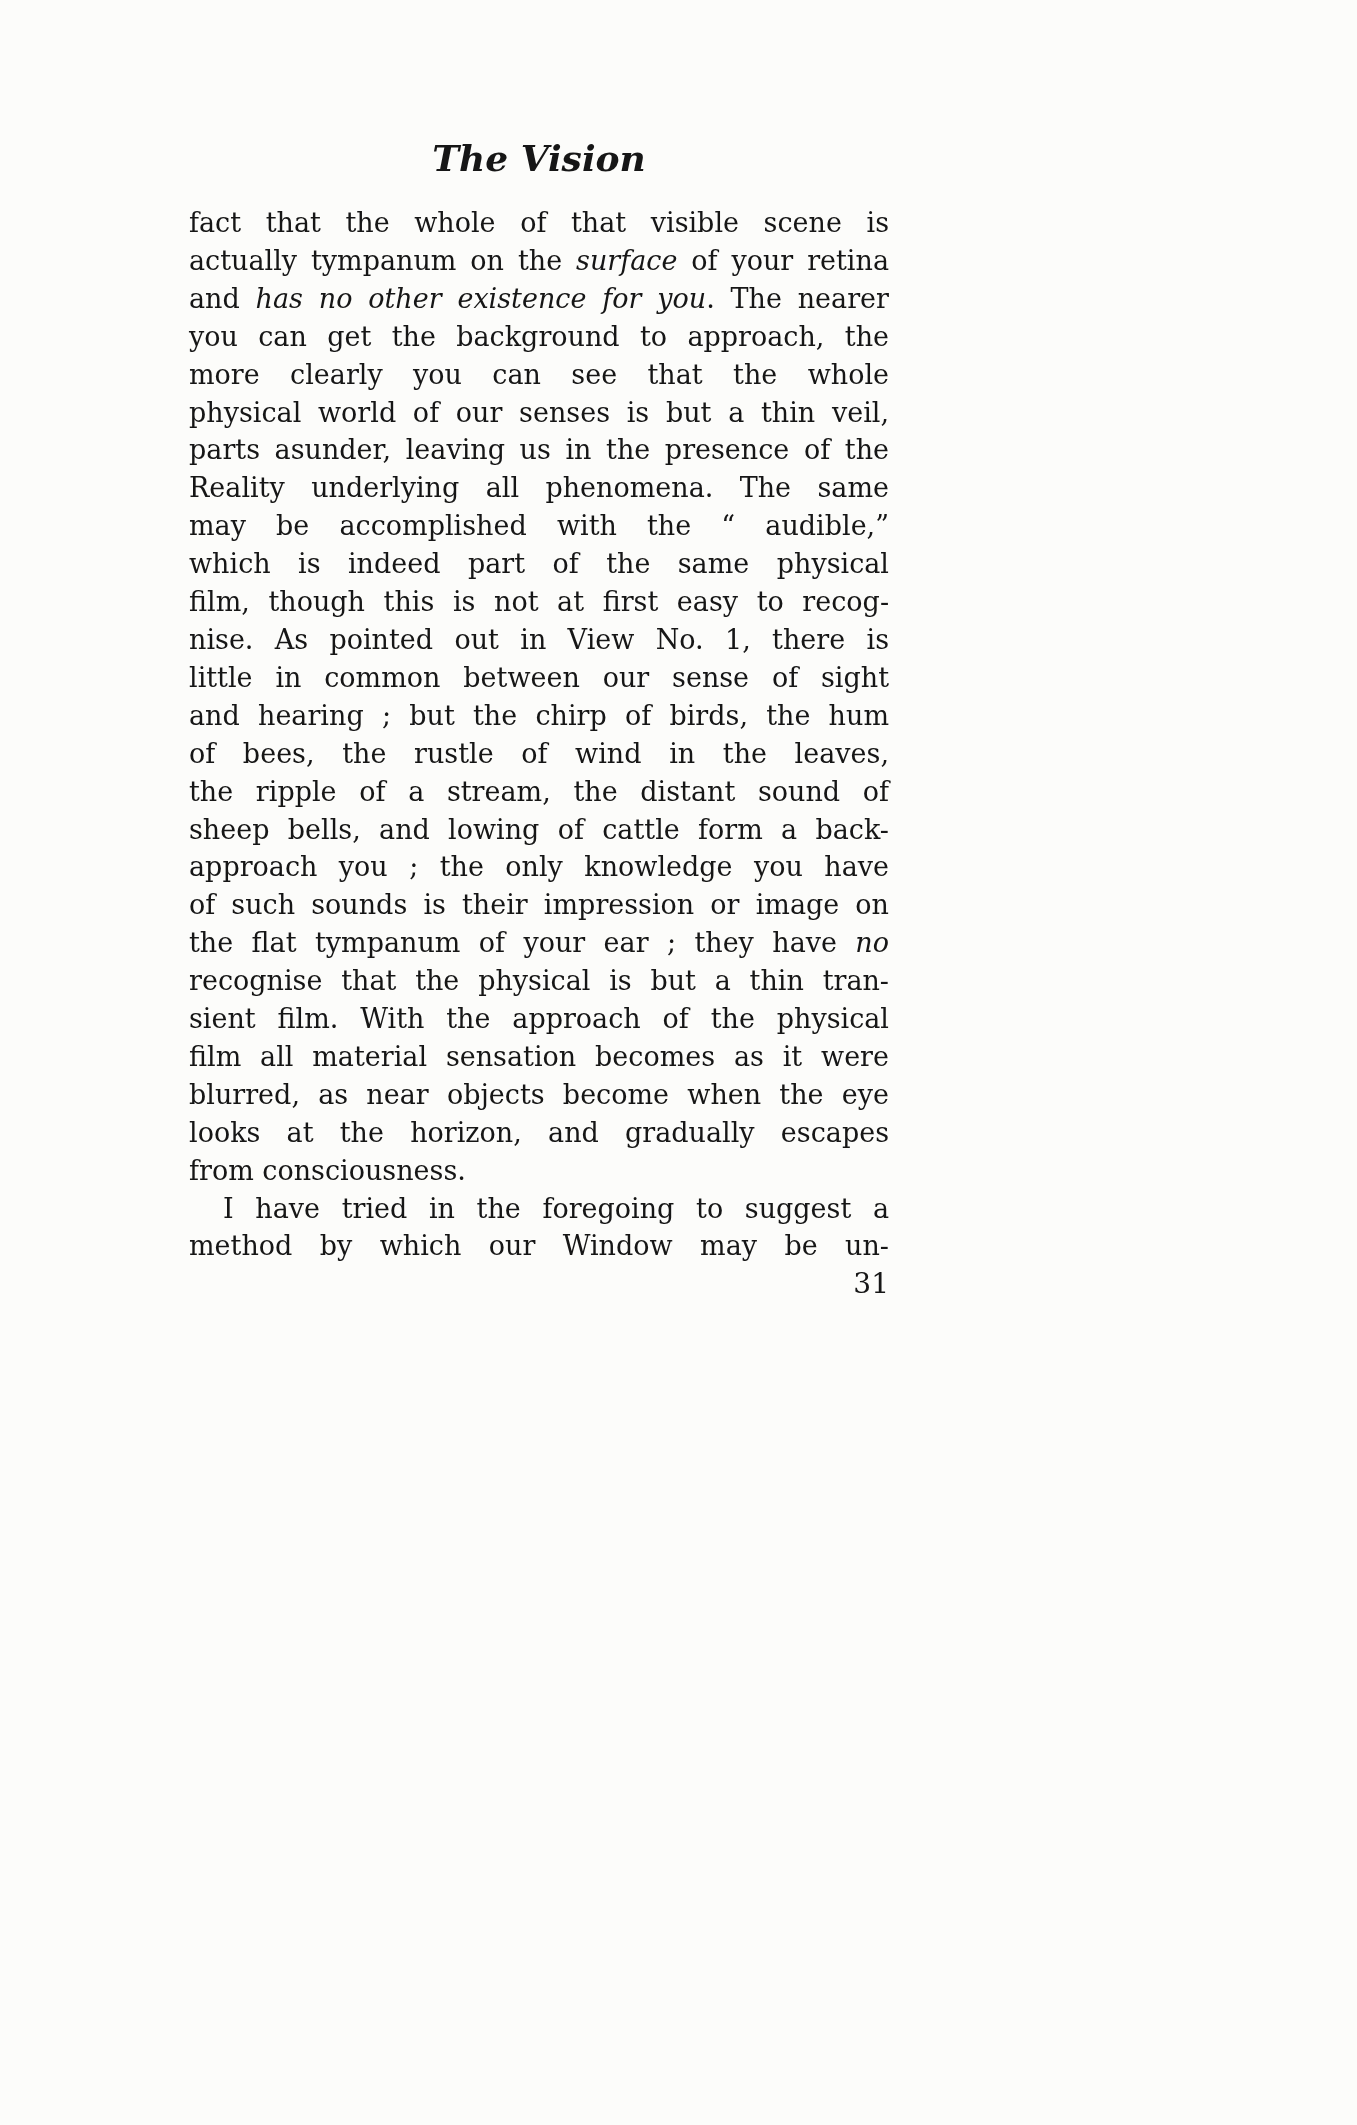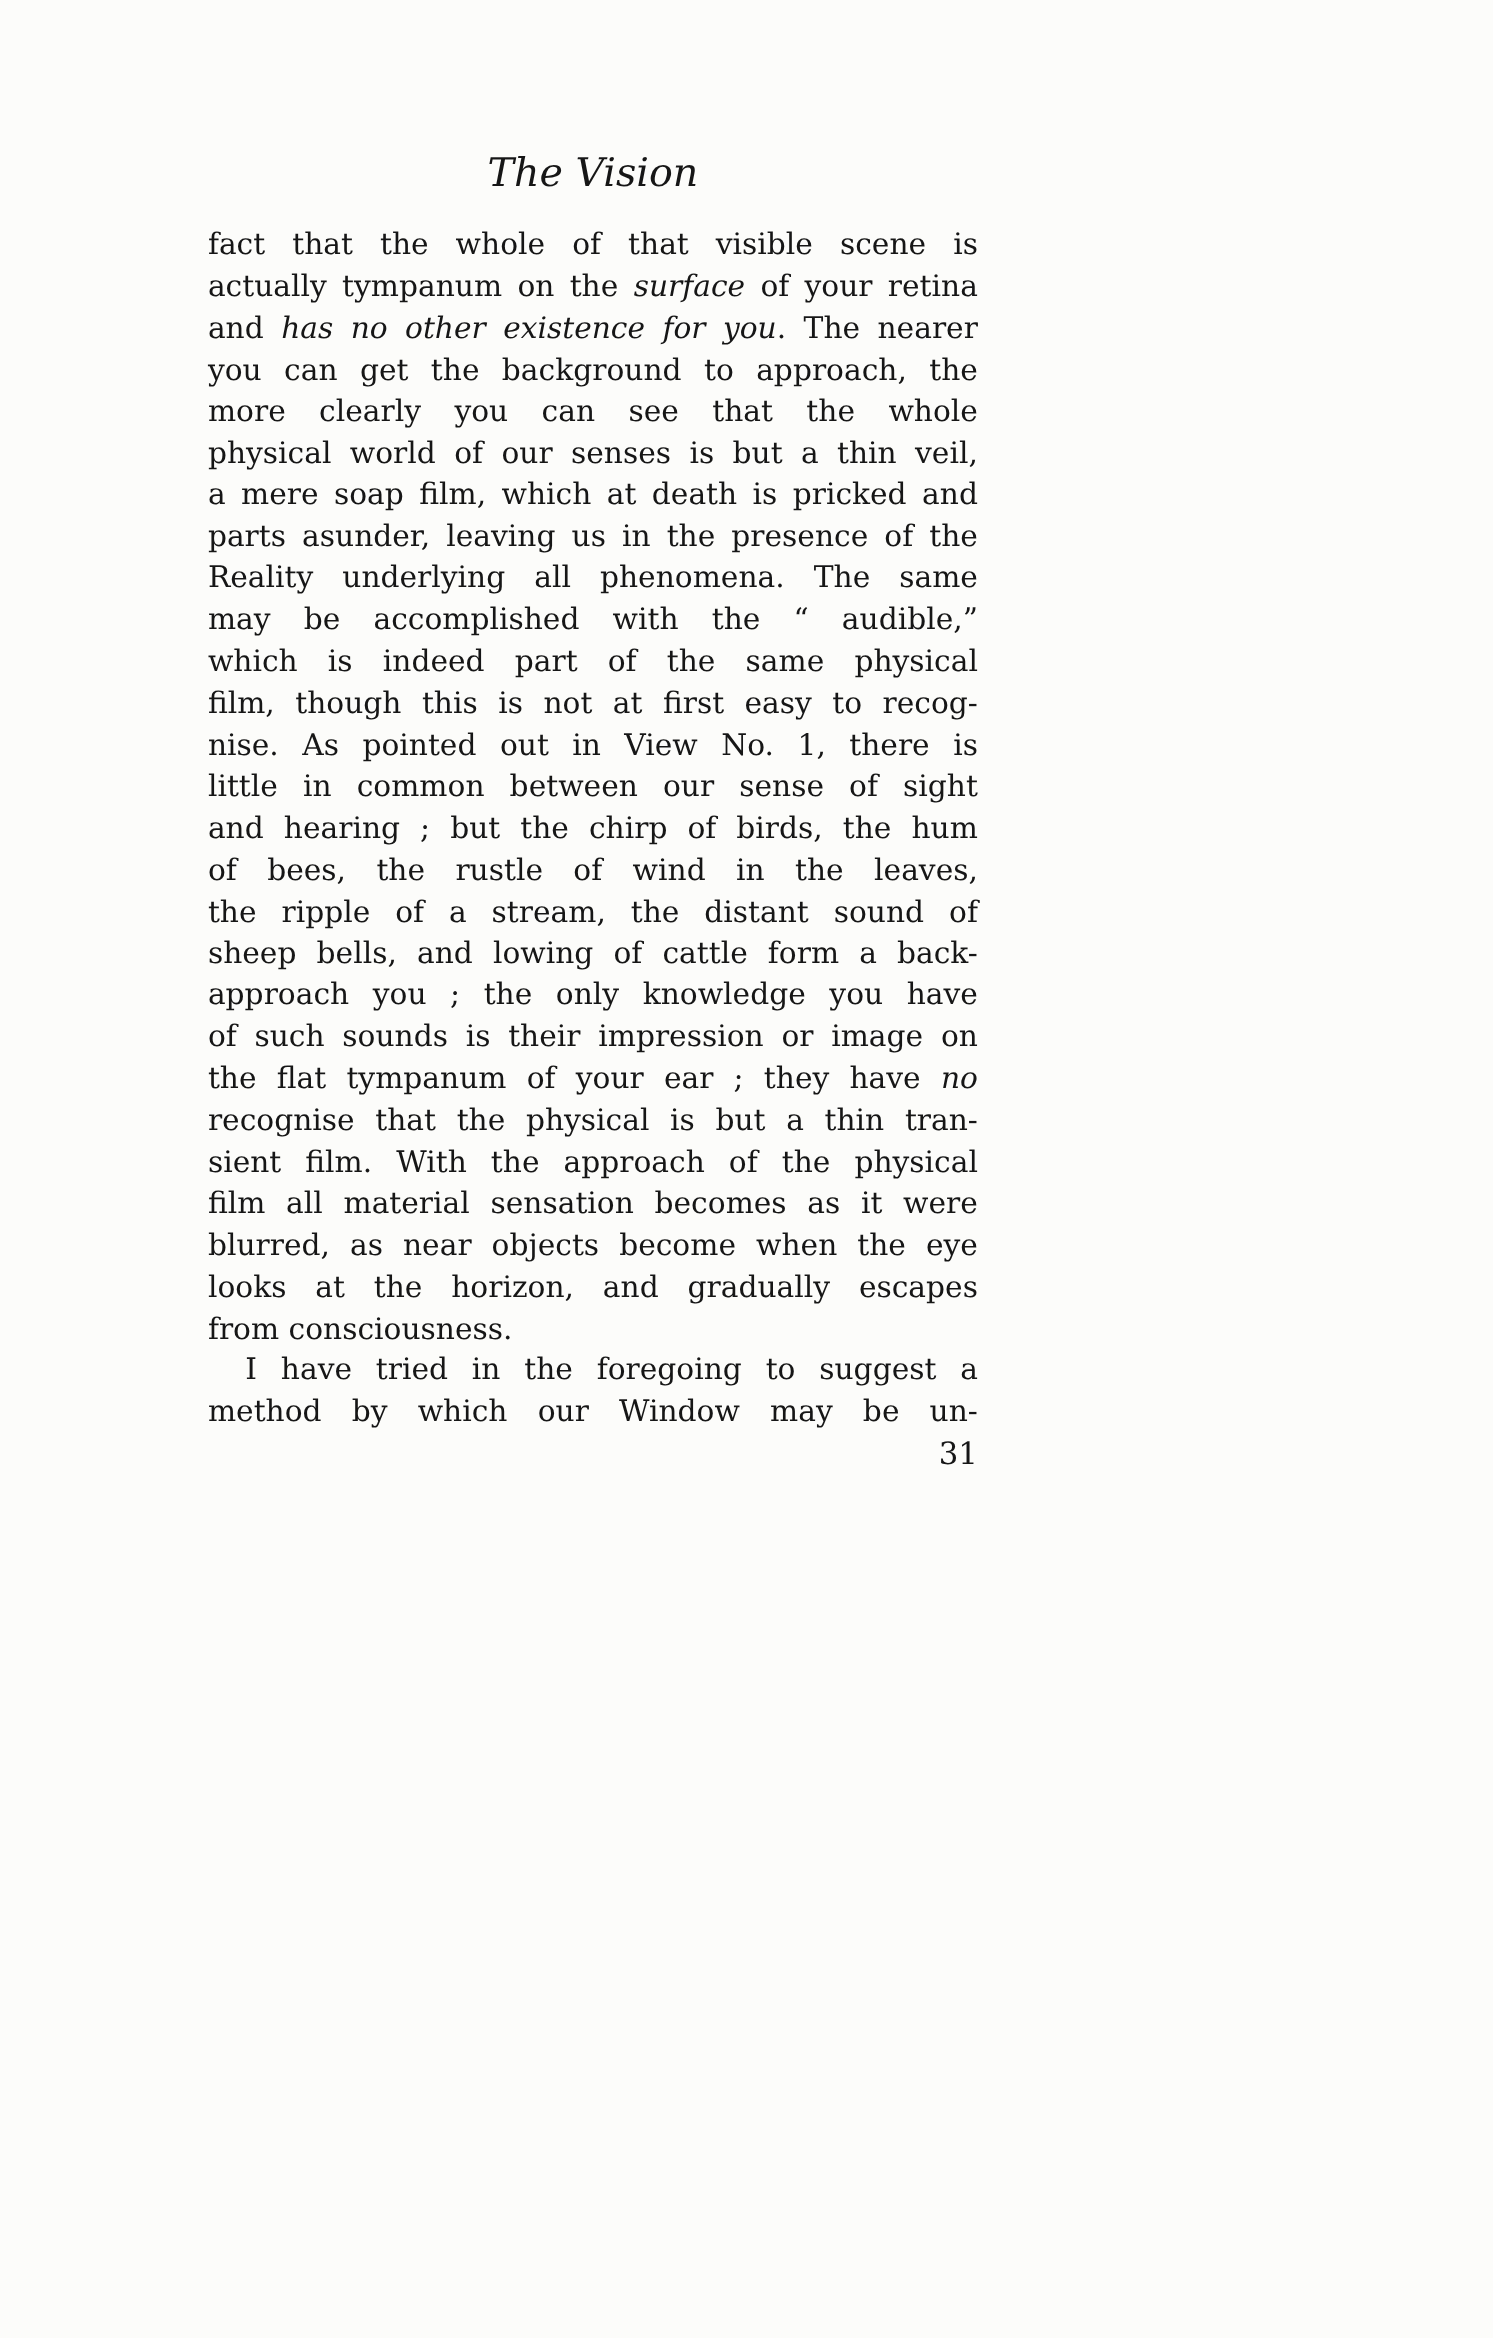--- a/index.html
+++ b/index.html
@@ -17,21 +17,21 @@
     left: 189px;
     top: 136px;
     width: 700px;
   }
   .title {
     text-align: center;
     font-style: italic;
     font-size: 36px;
     line-height: 44px;
     margin: 0 0 24px 0;
-    font-weight: normal;
+    font-weight: bold;
   }
   .text-block {
     font-size: 27px;
   }
   .line {
     line-height: 37.9px;
     text-align: justify;
     text-align-last: justify;
   }
   .line.no-justify {
@@ -53,21 +53,20 @@
 <div class="page" style="background: rgb(252, 252, 250); color: rgb(22, 22, 22);">
   <div class="content">
     <h1 class="title">The Vision</h1>
     <div class="text-block">
         <div class="line"><span>fact that the whole of that visible scene is</span></div>
         <div class="line"><span>actually tympanum on the </span><em>surface</em><span> of your retina</span></div>
         <div class="line"><span>and </span><em>has no other existence for you</em><span>. The nearer</span></div>
         <div class="line"><span>you can get the background to approach, the</span></div>
         <div class="line"><span>more clearly you can see that the whole</span></div>
         <div class="line"><span>physical world of our senses is but a thin veil,</span></div>
-        <div class="line"><span>a mere soap film, which at death is pricked and</span></div>
         <div class="line"><span>parts asunder, leaving us in the presence of the</span></div>
         <div class="line"><span>Reality underlying all phenomena.  The same</span></div>
         <div class="line"><span>may be accomplished with the “ audible,”</span></div>
         <div class="line"><span>which is indeed part of the same physical</span></div>
         <div class="line"><span>film, though this is not at first easy to recog-</span></div>
         <div class="line"><span>nise.  As pointed out in View No. 1, there is</span></div>
         <div class="line"><span>little in common between our sense of sight</span></div>
         <div class="line"><span>and hearing ; but the chirp of birds, the hum</span></div>
         <div class="line"><span>of bees, the rustle of wind in the leaves,</span></div>
         <div class="line"><span>the ripple of a stream, the distant sound of</span></div>

